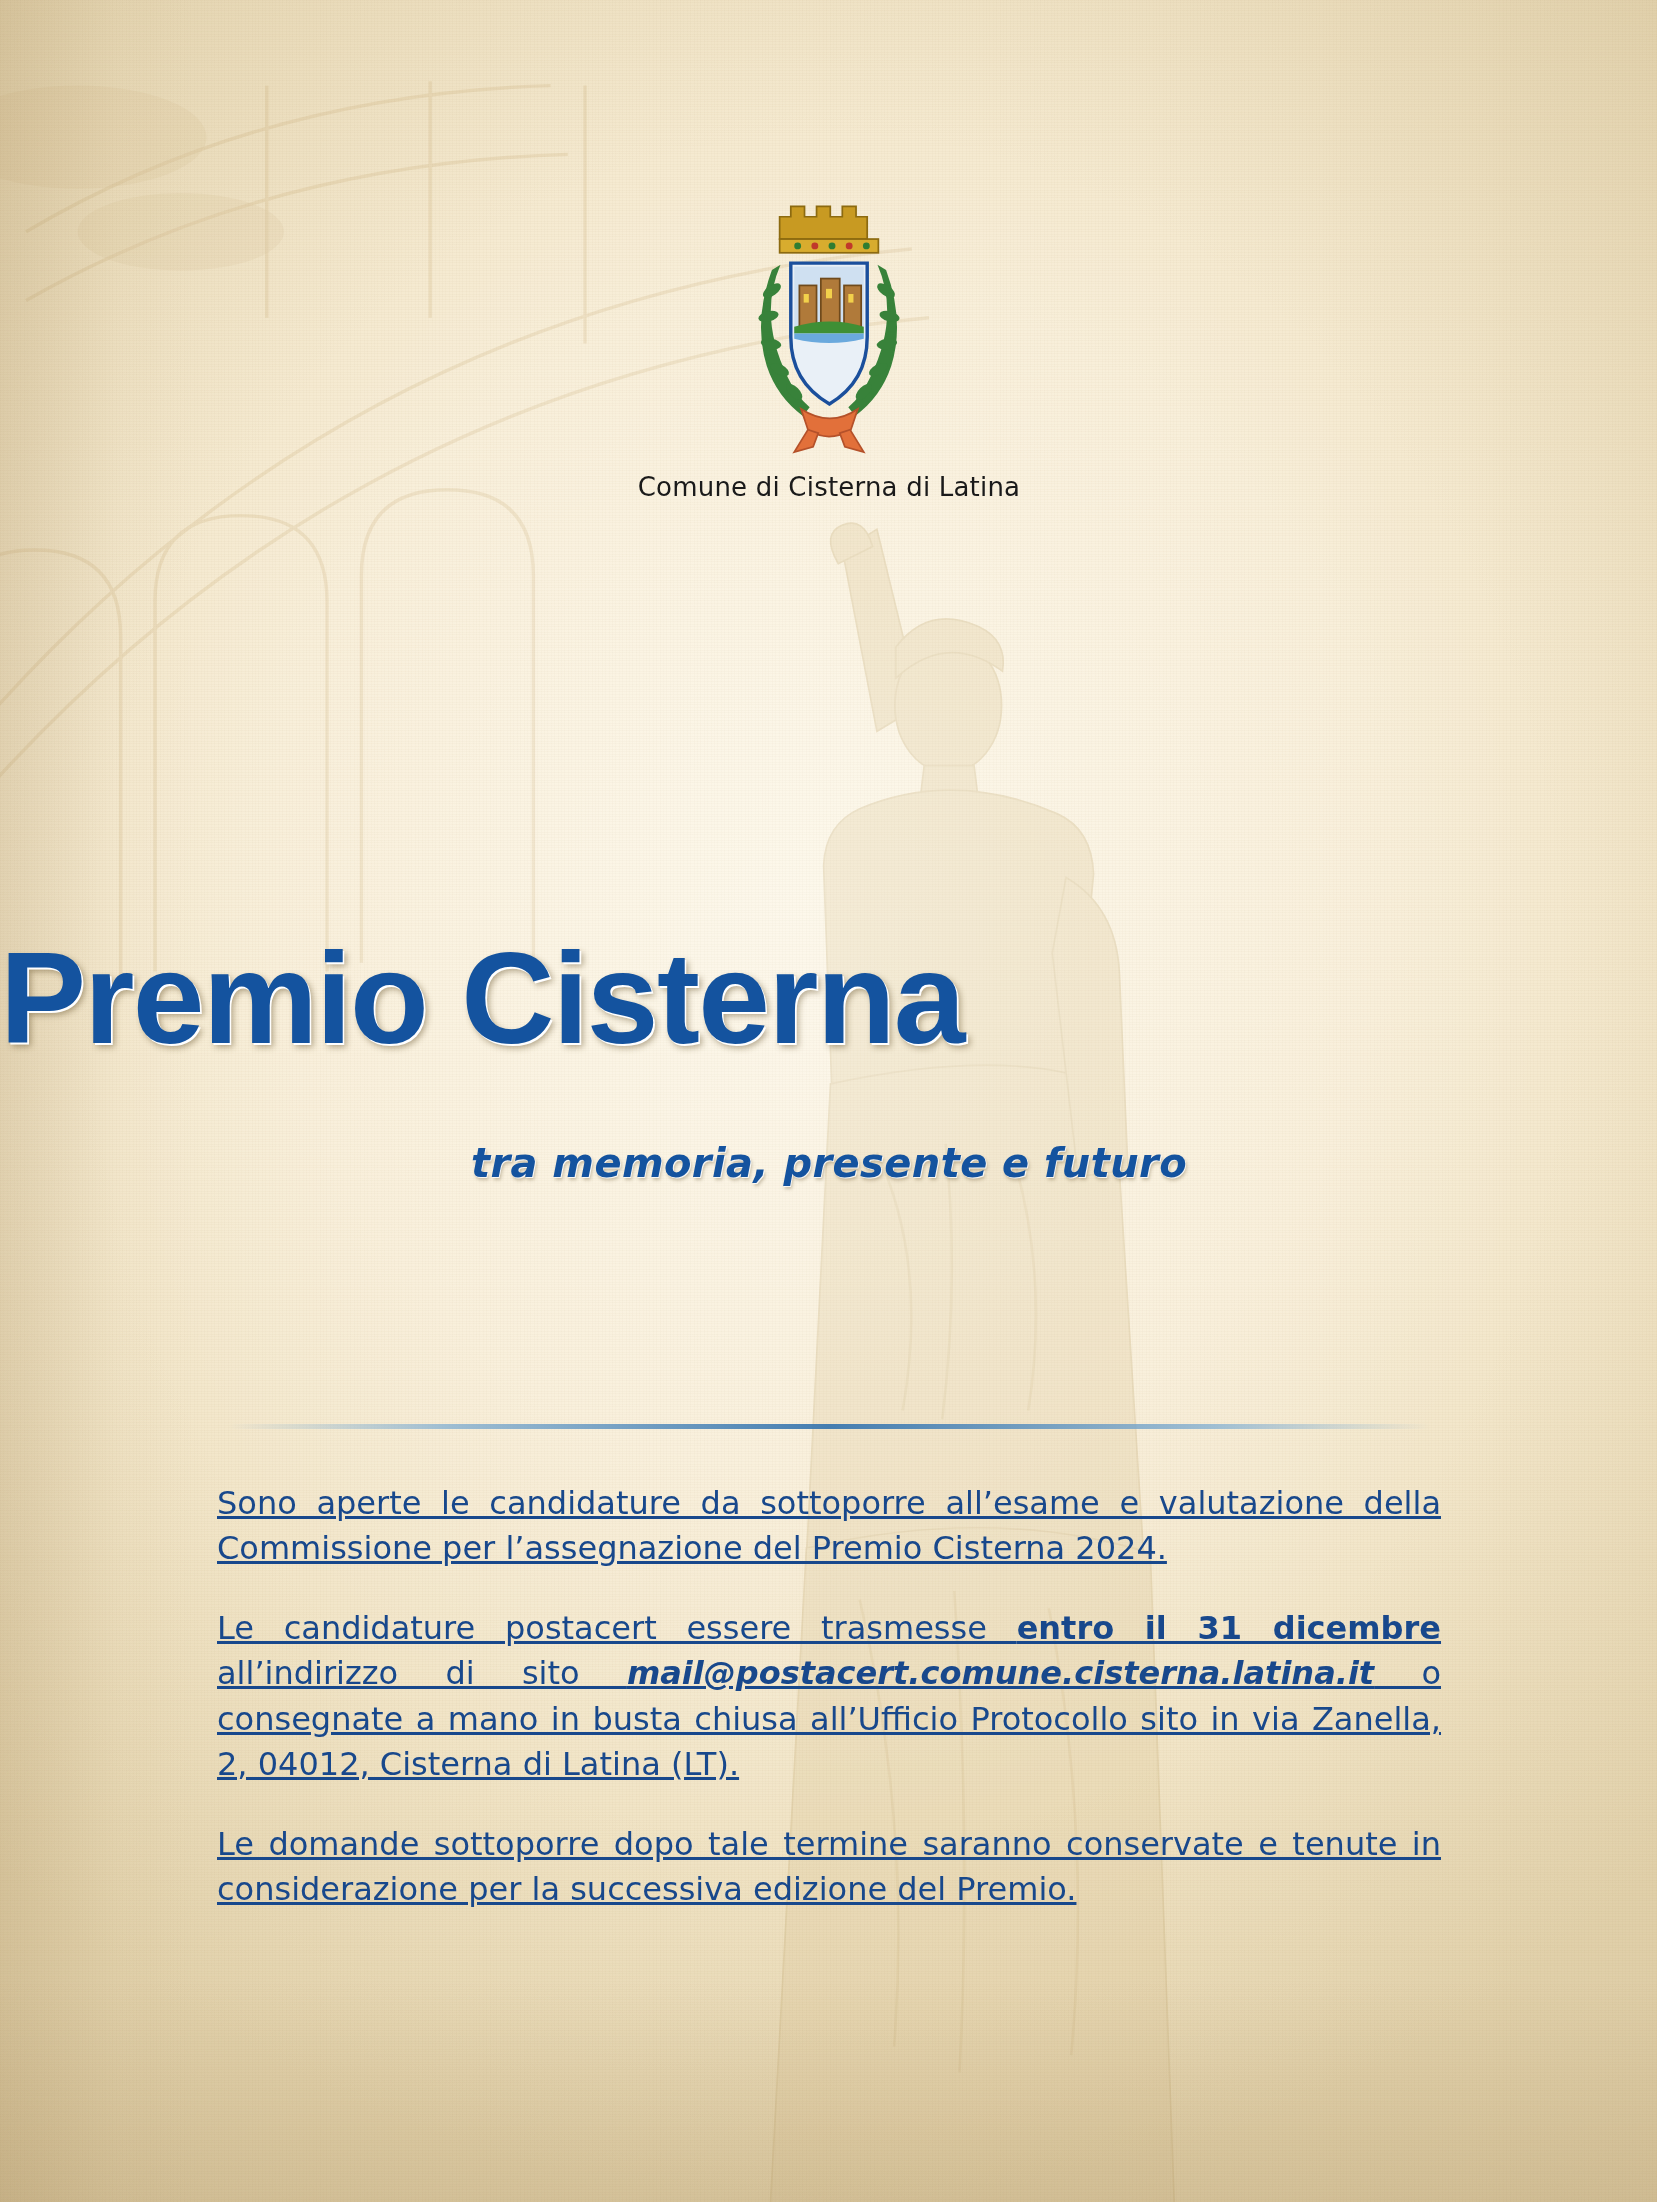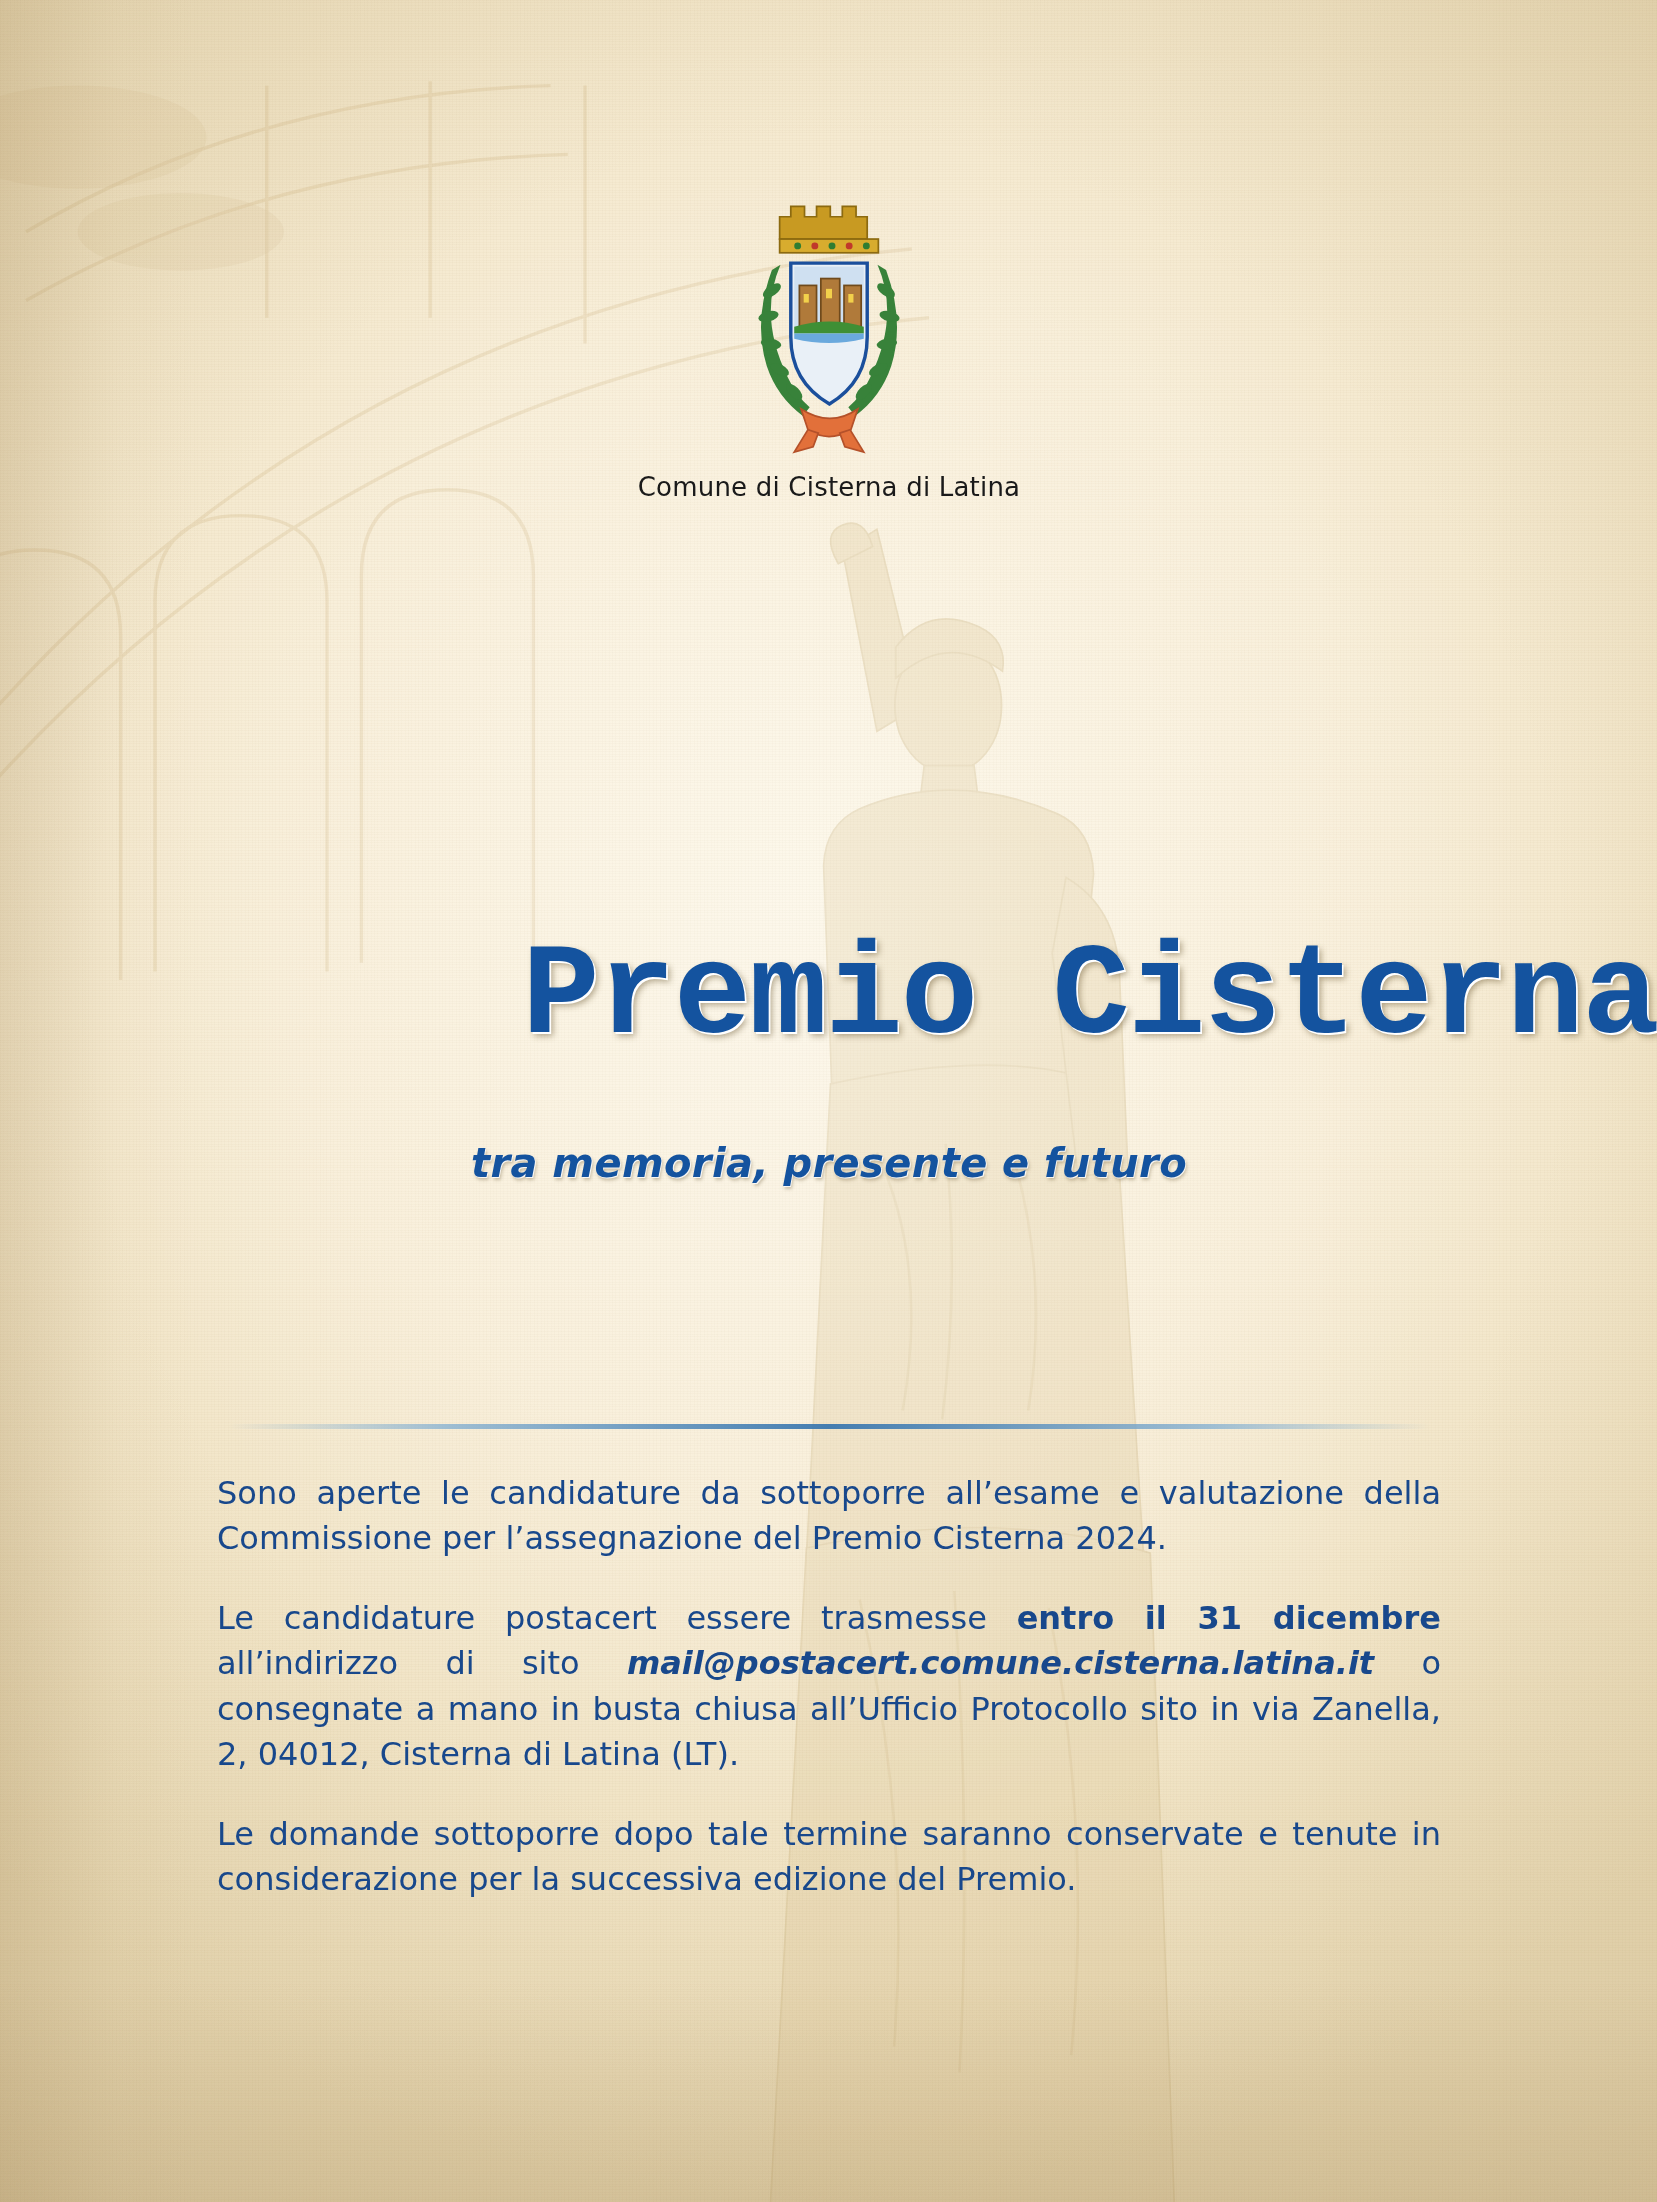--- a/index.html
+++ b/index.html
@@ -93,22 +93,22 @@
     letter-spacing: 0.2px;
     color: #1a1a1a;
     font-family: "DejaVu Sans", sans-serif;
   }
 
   
   .title {
     position: absolute;
     left: 0; right: 0;
     top: 934px;
-    text-align: right;
-    font-family: Liberation Mono, monospace;
+    text-align: left;
+    font-family: Liberation Sans, sans-serif;
     font-weight: bold;
     font-size: 129px;
     line-height: 1;
     letter-spacing: -1.7px;
     color: #14539f;
     text-shadow:
       1.7px 1.7px 0 #ffffff,
       3.4px 4.3px 6px rgba(90,70,30,0.45);
   }
   .subtitle {
@@ -156,22 +156,23 @@
     position: absolute;
     left: 217px;
     right: 217px;
     top: 1471px;
     color: #18488c;
     font-family: "DejaVu Sans", sans-serif;
     font-size: 32px;
     line-height: 1.42;
   }
   .body-text p {
-    margin: 0 0 34px 0;
+    margin: 10px 0 34px 0;
     text-align: justify;
+    text-decoration: underline;
   }
   .body-text p:last-child { margin-bottom: 0; }
   .body-text b { font-weight: bold; }
   .body-text .email {
     font-weight: bold;
     font-style: italic;
   }
 </style>
 </head>
 <body>

